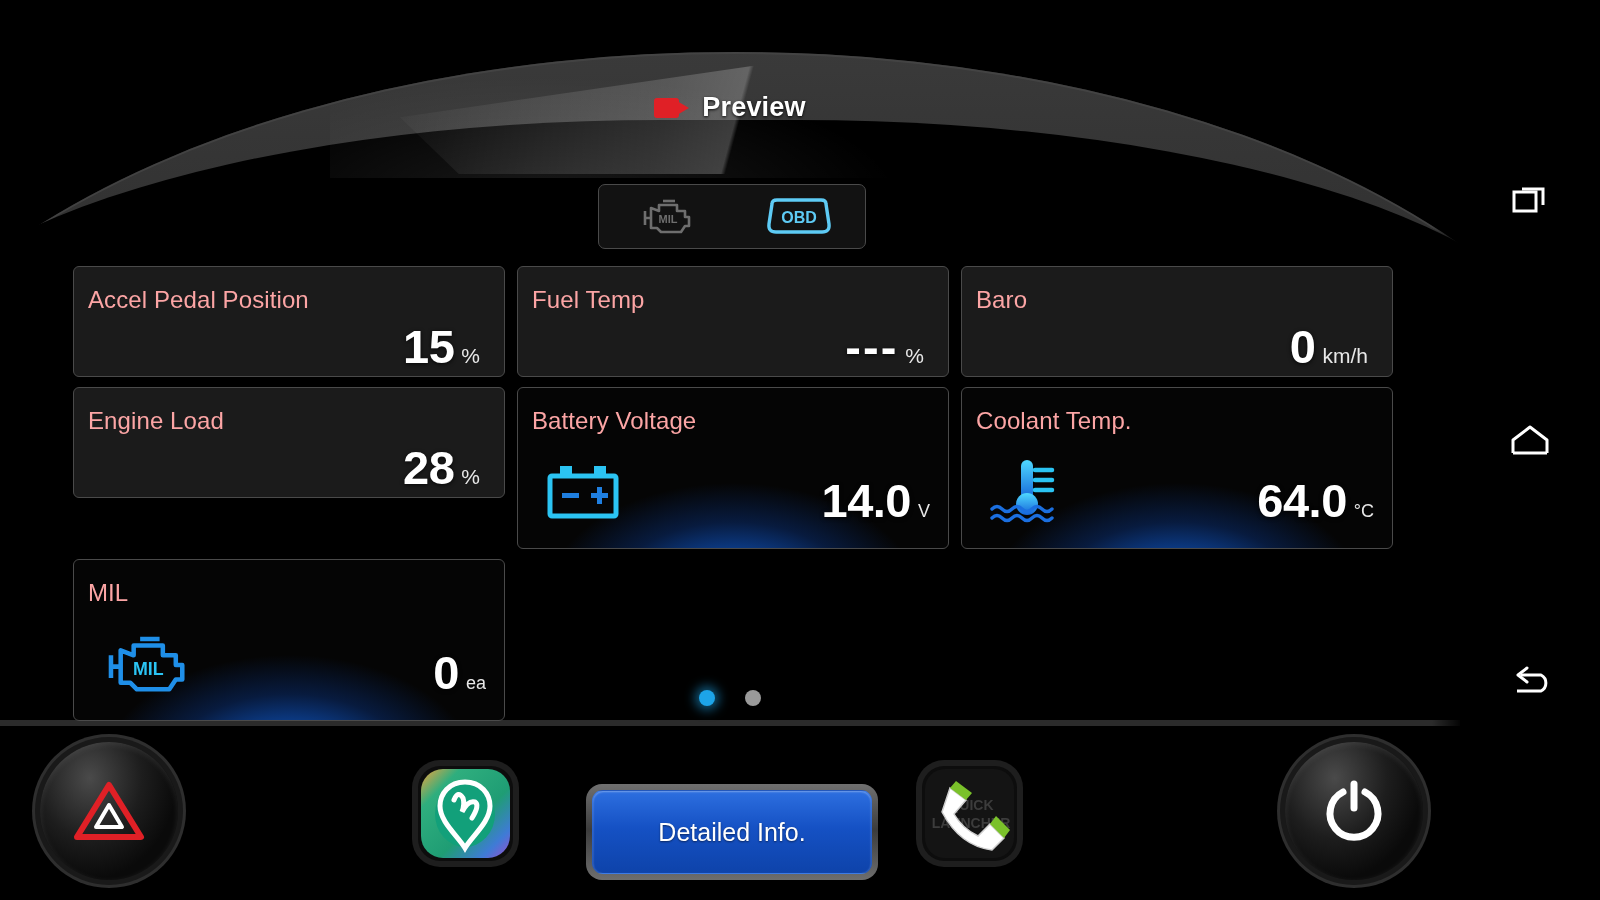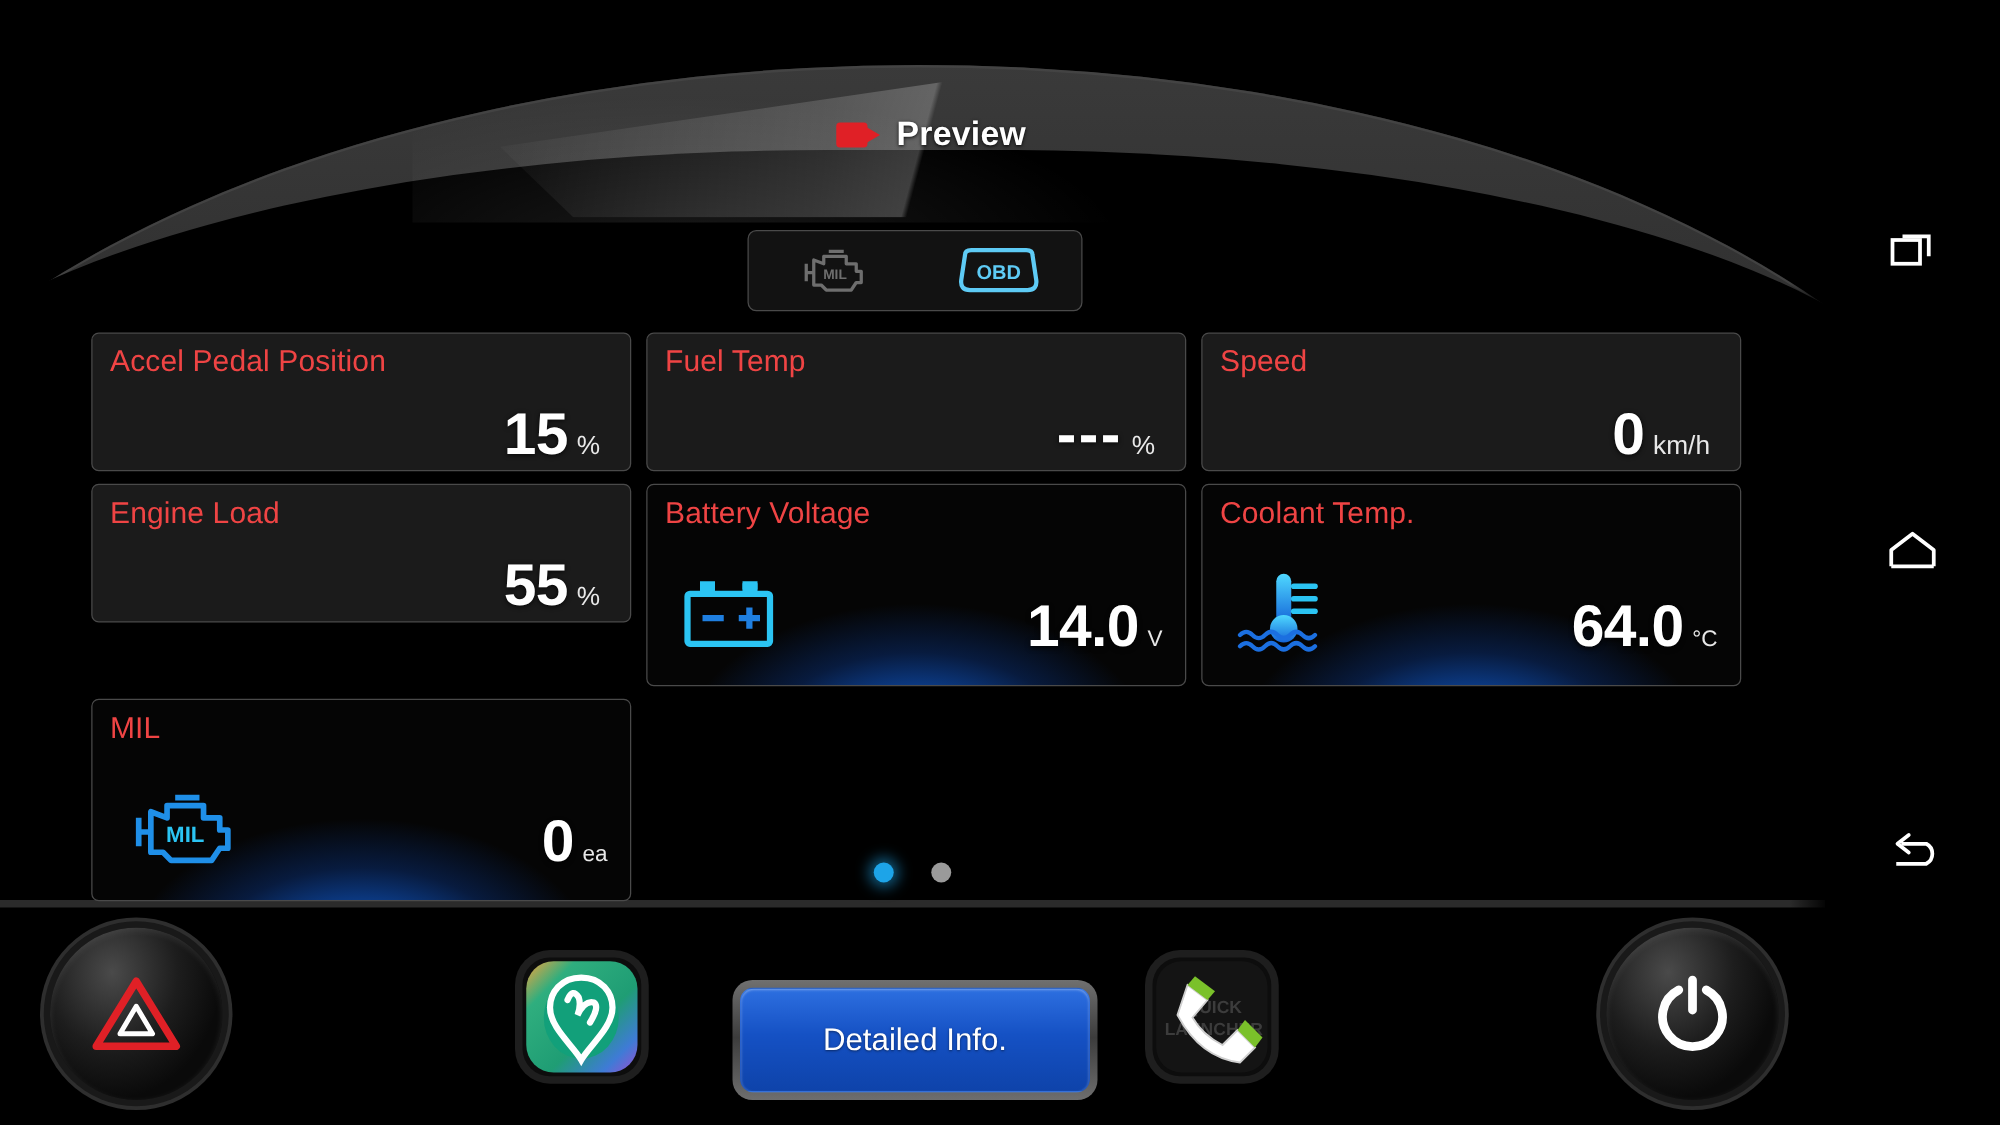--- a/index.html
+++ b/index.html
@@ -51,21 +51,20 @@
     width:620px; height:120px;
     background:radial-gradient(ellipse at 35% 120%, rgba(255,255,255,0.10) 0%, rgba(255,255,255,0.0) 62%);
     pointer-events:none;
   }
 
   
   .preview-bar {
     position:absolute; left:0; top:92px; width:1460px;
     display:flex; align-items:center; justify-content:center; gap:12px;
     z-index:6;
-    margin-left:15px;
   }
   .cam-icon { position:relative; width:36px; height:24px; }
   .cam-icon .body {
     position:absolute; left:0; top:2px; width:25px; height:20px;
     background:#e02026; border-radius:3px;
   }
   .cam-icon .lens {
     position:absolute; left:23px; top:5px;
     width:0; height:0;
     border-top:7px solid transparent;
@@ -107,22 +106,22 @@
     border-radius:6px;
     overflow:hidden;
   }
   .card.tall { height:162px; background:#050505;text-align:center; }
   .card.tall .glow {
     position:absolute; left:0; bottom:-52px; width:100%; height:150px;
     background:radial-gradient(ellipse 56% 100% at 50% 100%, #1666d6 0%, #0d47a1 26%, rgba(10,45,110,0.55) 52%, rgba(4,16,42,0.0) 78%);
     pointer-events:none;
   }
   .card-label {
-    position:absolute; left:14px; top:9px;
-    color:#ef4444; font-size:24px; letter-spacing:0.1px;
+    position:absolute; left:14px; top:19px;
+    color:#fca5a5; font-size:24px; letter-spacing:0.1px;
     z-index:2;
   }
   .card-readout {
     position:absolute; right:24px; bottom:6px;
     display:flex; align-items:baseline; gap:7px;
     z-index:2;
   }
   .card.tall .card-readout { bottom:24px; right:18px; }
   .value {
     color:#fff; font-size:47px; font-weight:bold;
@@ -271,32 +270,32 @@
     <div class="card">
       <div class="card-label">Fuel Temp</div>
       <div class="card-readout">
         <span class="value dashes">---</span>
         <span class="unit">%</span>
       </div>
     </div>
 
 
     <div class="card">
-      <div class="card-label">Speed</div>
+      <div class="card-label">Baro</div>
       <div class="card-readout">
         <span class="value">0</span>
         <span class="unit">km/h</span>
       </div>
     </div>
 
 
     <div class="card">
       <div class="card-label">Engine Load</div>
       <div class="card-readout">
-        <span class="value">55</span>
+        <span class="value">28</span>
         <span class="unit">%</span>
       </div>
     </div>
 
     <div class="card tall">
       <div class="glow"></div>
       <div class="card-label">Battery Voltage</div>
       <div class="card-icon">
         <svg width="84" height="64" viewBox="0 0 84 64">
           <g fill="none" stroke="#2bc4f3" stroke-width="5">

